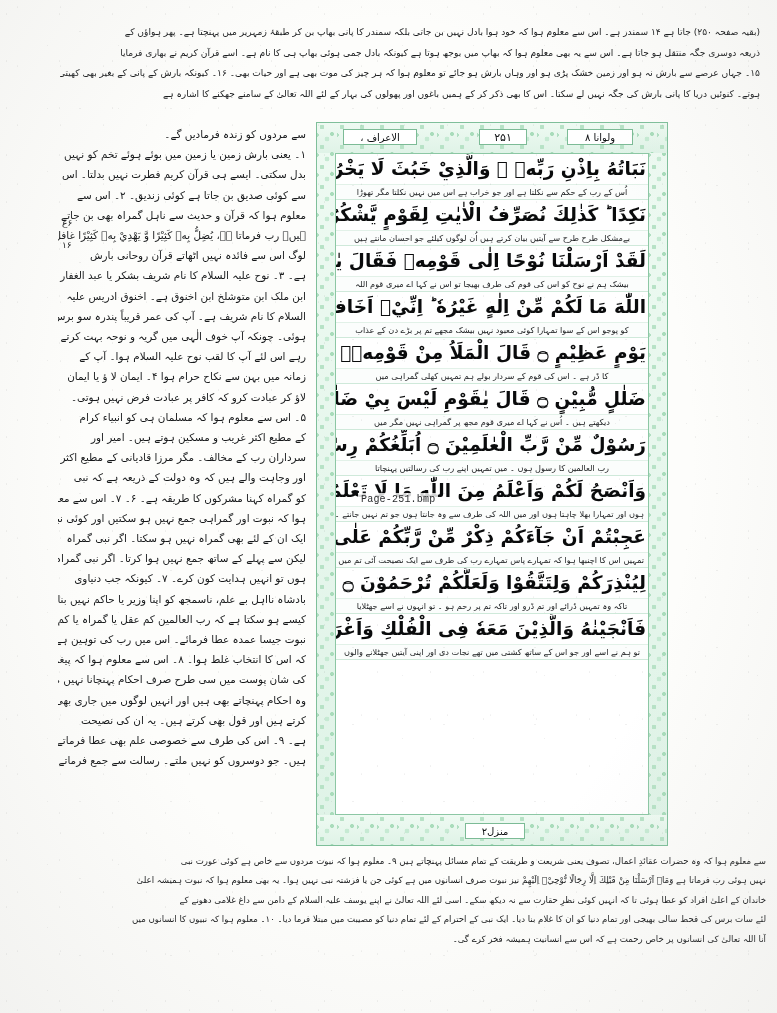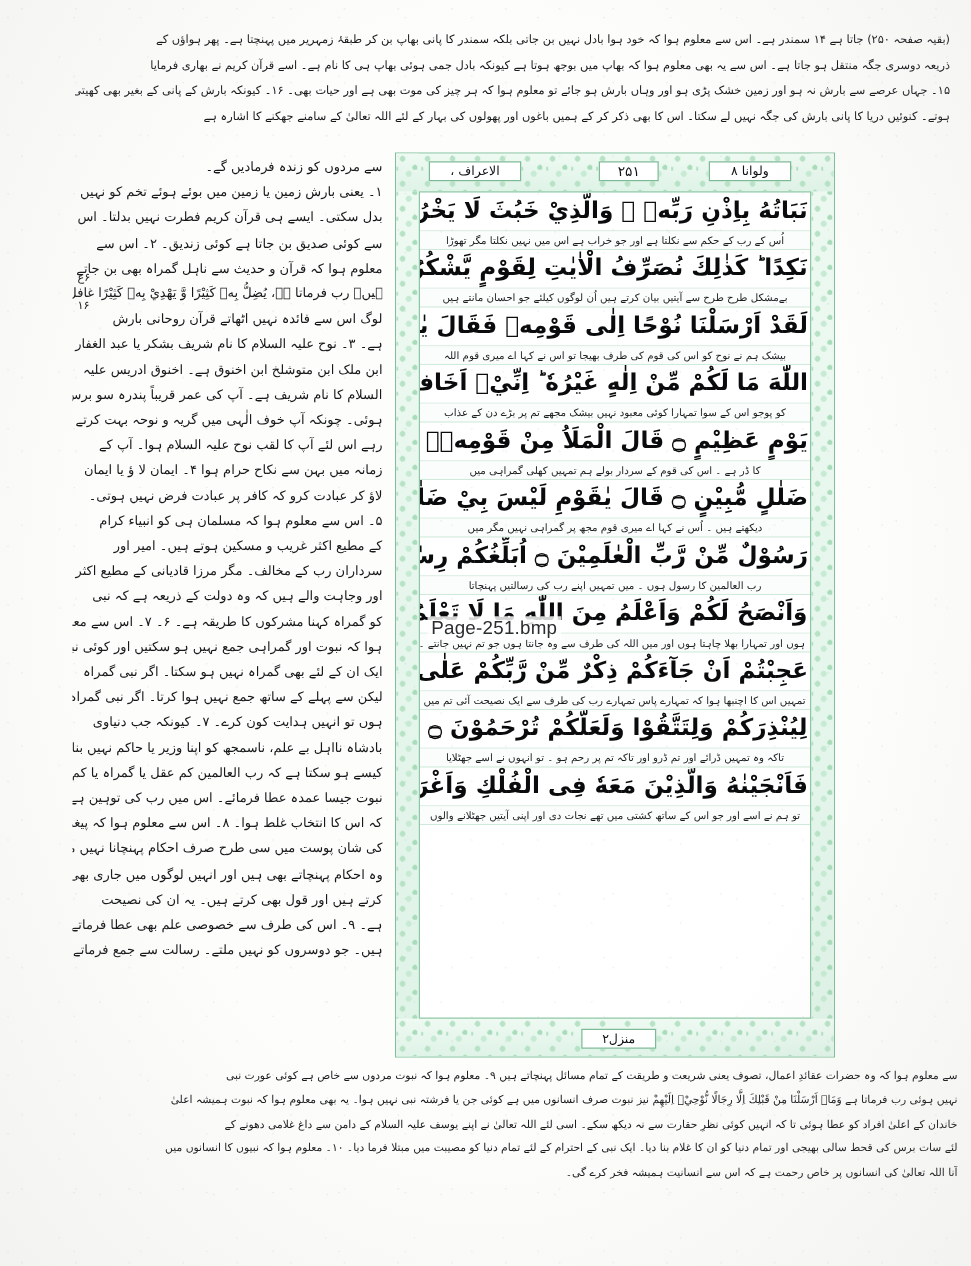--- a/index.html
+++ b/index.html
@@ -146,23 +146,23 @@
     line-height:14px;
     white-space:nowrap;
     overflow:hidden;
     padding:0 4px;
     background:#fbfdfc;
     border-top:1px solid #e2f1e8;
   }
   
   #watermark{
     position:absolute;
-    left:342px;top:493px;
-    font-family:Liberation Sans, sans-serif;
-    font-size:15px;
+    left:358px;top:493px;
+    font-family:Liberation Mono, monospace;
+    font-size:10px;
     color:#2b2d2f;
     background:rgba(255,255,255,0.82);
     padding:1px 3px;
     letter-spacing:0.2px;
     white-space:nowrap;
     z-index:40;
   }
   
   #speckle{
     position:absolute;inset:0;

